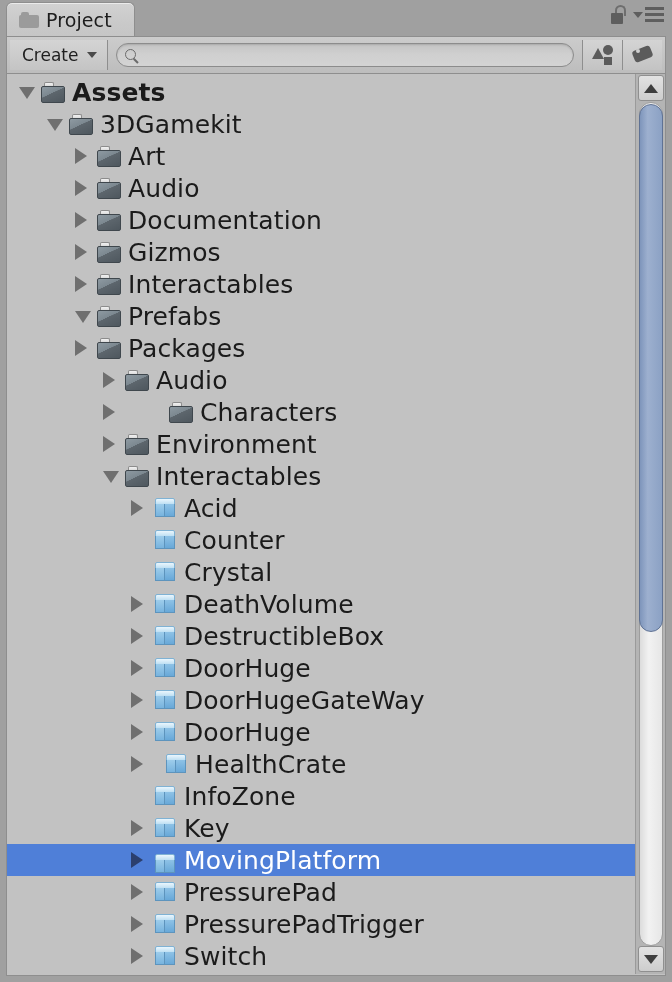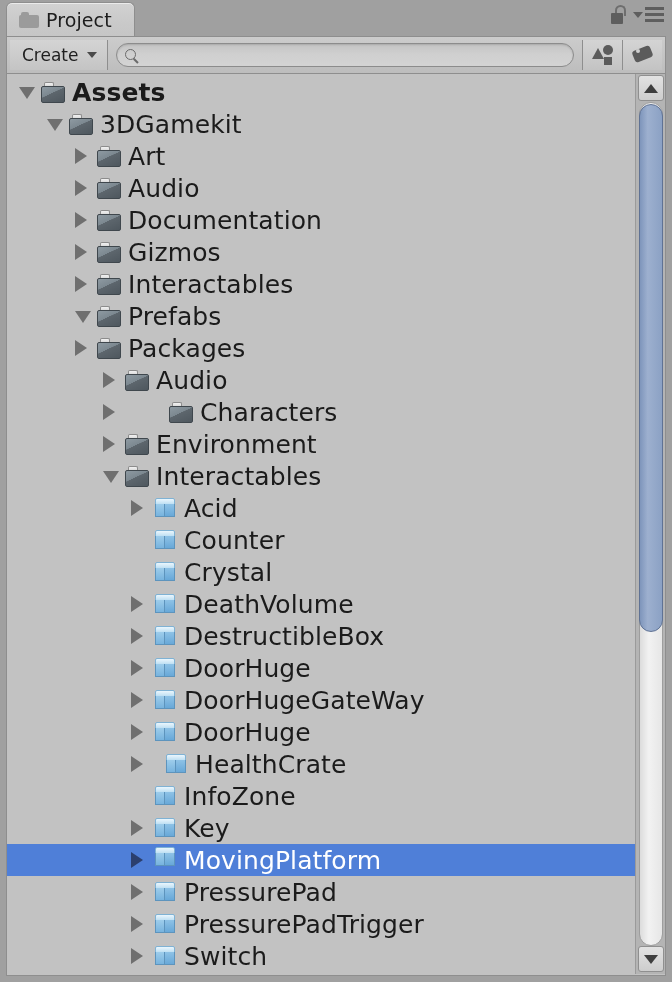--- a/index.html
+++ b/index.html
@@ -717,21 +717,21 @@
             <span class="cube-icon">
               <span class="top"></span>
               <span class="left"></span>
               <span class="right"></span>
             </span>
             <span class="row-label">Key</span>
           </span>
         </div>
         <div class="row selected">
           <span class="twisty collapsed" style="left: 124px; top: 8px;"></span>
-          <span style="position: absolute; left: 146px; display: flex; align-items: flex-start;">
+          <span style="position: absolute; left: 146px; display: flex; align-items: flex-end;">
             <span class="cube-icon">
               <span class="top"></span>
               <span class="left"></span>
               <span class="right"></span>
             </span>
             <span class="row-label">MovingPlatform</span>
           </span>
         </div>
         <div class="row">
           <span class="twisty collapsed" style="left: 124px; top: 8px;"></span>

